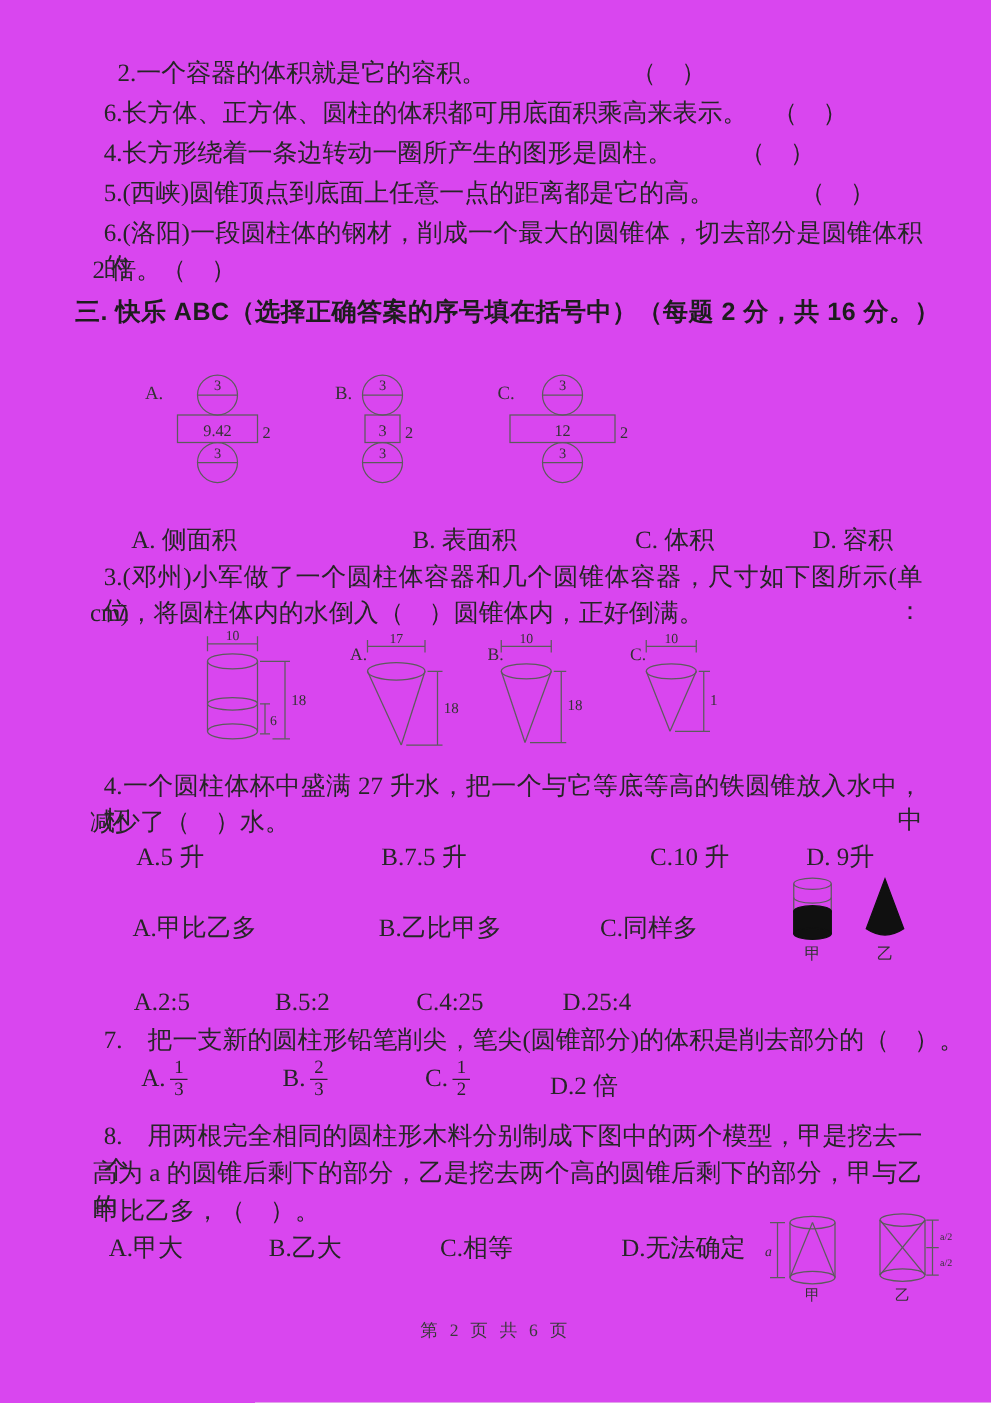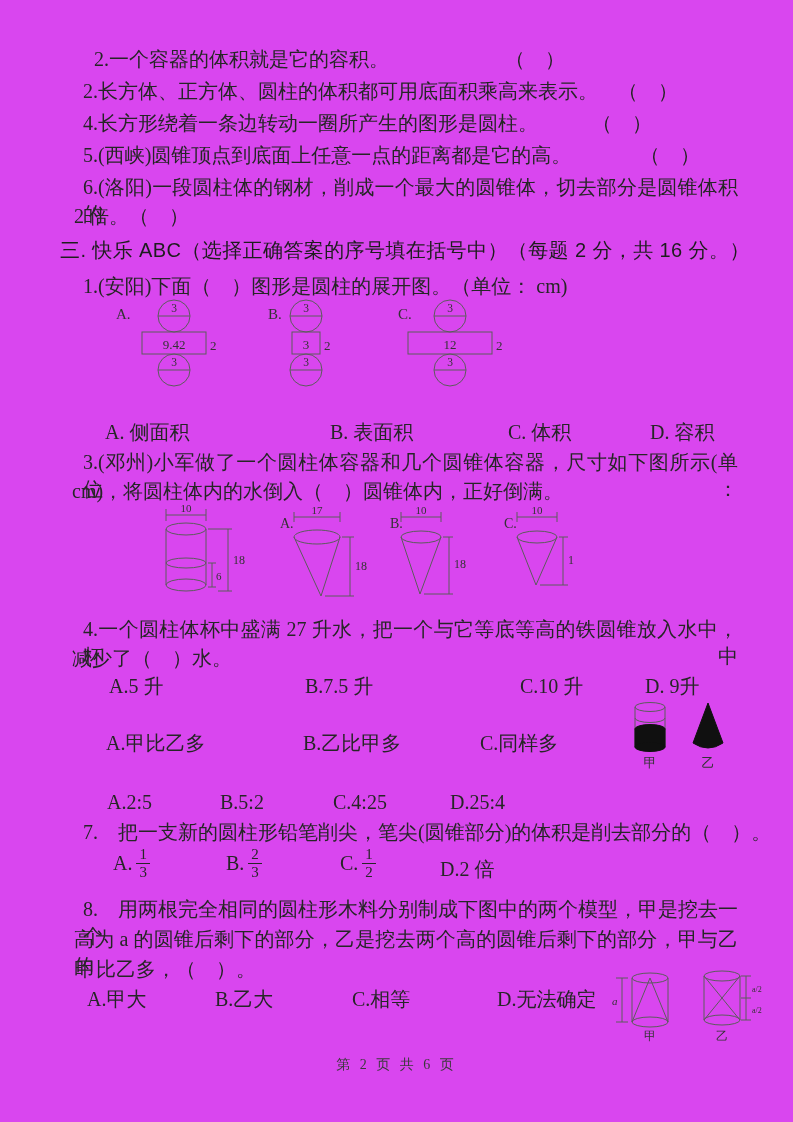--- a/index.html
+++ b/index.html
@@ -8,21 +8,21 @@
     background:#d946ef;overflow:hidden;
     font-family:"Liberation Serif","DejaVu Serif",serif;
     color:#262626;
   }
   .ln{position:absolute;font-size:20px;line-height:27px;white-space:pre;}
   .fill{white-space:normal;text-align:justify;text-align-last:justify;}
   .paren{position:absolute;font-size:20px;line-height:27px;}
   .opt{position:absolute;font-size:20px;line-height:27px;white-space:pre;}
   .heading{
     font-family:"Liberation Sans","DejaVu Sans",sans-serif;
-    font-weight:400;font-size:20px;letter-spacing:0.4px;color:#1d1d1d;
+    font-weight:700;font-size:20px;letter-spacing:0.4px;color:#1d1d1d;
   }
   .q7opt{display:inline-flex;align-items:center;}
   .frac{display:inline-flex;flex-direction:column;align-items:center;
         font-size:15px;line-height:1.15;margin-left:4px;}
   .frac .n{border-bottom:1.4px solid #262626;padding:0 3px;}
   .footer{position:absolute;left:0;top:1056px;width:793px;text-align:center;
           font-size:14px;letter-spacing:3px;color:#3a3a3a;}
   svg.fig{position:absolute;}
   svg.fig line, svg.fig ellipse, svg.fig circle, svg.fig rect, svg.fig path{
     stroke:#5c5c5c;stroke-width:1;fill:none;
@@ -31,35 +31,34 @@
   svg.fig text{fill:#333;stroke:none;font-family:"Liberation Serif","DejaVu Serif",serif;}
 </style>
 </head>
 <body>
 
 <div class="page">
 
   <div class="ln" style="left:94px;top:46px">2.一个容器的体积就是它的容积。</div>
   <div class="paren" style="left:505px;top:46px">（　）</div>
 
-  <div class="ln" style="left:83px;top:78px">2.长方体、正方体、圆柱的体积都可用底面积乘高来表示。</div>
+  <div class="ln" style="left:83px;top:78px">6.长方体、正方体、圆柱的体积都可用底面积乘高来表示。</div>
   <div class="paren" style="left:618px;top:78px">（　）</div>
 
   <div class="ln" style="left:83px;top:110px">4.长方形绕着一条边转动一圈所产生的图形是圆柱。</div>
   <div class="paren" style="left:592px;top:110px">（　）</div>
 
   <div class="ln" style="left:83px;top:142px">5.(西峡)圆锥顶点到底面上任意一点的距离都是它的高。</div>
   <div class="paren" style="left:640px;top:142px">（　）</div>
 
   <div class="ln fill" style="left:83px;top:174px;width:655px">6.(洛阳)一段圆柱体的钢材，削成一个最大的圆锥体，切去部分是圆锥体积的</div>
   <div class="ln" style="left:74px;top:203px">2 倍。（　）</div>
 
   <div class="ln heading" style="left:60px;top:237px">三. 快乐 ABC（选择正确答案的序号填在括号中）（每题 2 分，共 16 分。）</div>
 
-  <div class="ln" style="left:83px;top:273px">1.(安阳)下面（　）图形是圆柱的展开图。（单位： cm)</div>
 
   <svg class="fig" style="left:110px;top:296px" width="420" height="94" viewBox="0 0 420 94">
 
     <text x="6" y="23" font-size="15">A.</text>
     <circle cx="64" cy="20" r="16"></circle>
     <line x1="48" y1="20" x2="80" y2="20"></line>
     <text x="64" y="16" text-anchor="middle" font-size="11.5">3</text>
     <rect x="32" y="36" width="64" height="22"></rect>
     <text x="64" y="53" text-anchor="middle" font-size="13">9.42</text>
     <text x="100" y="54" font-size="13">2</text>

